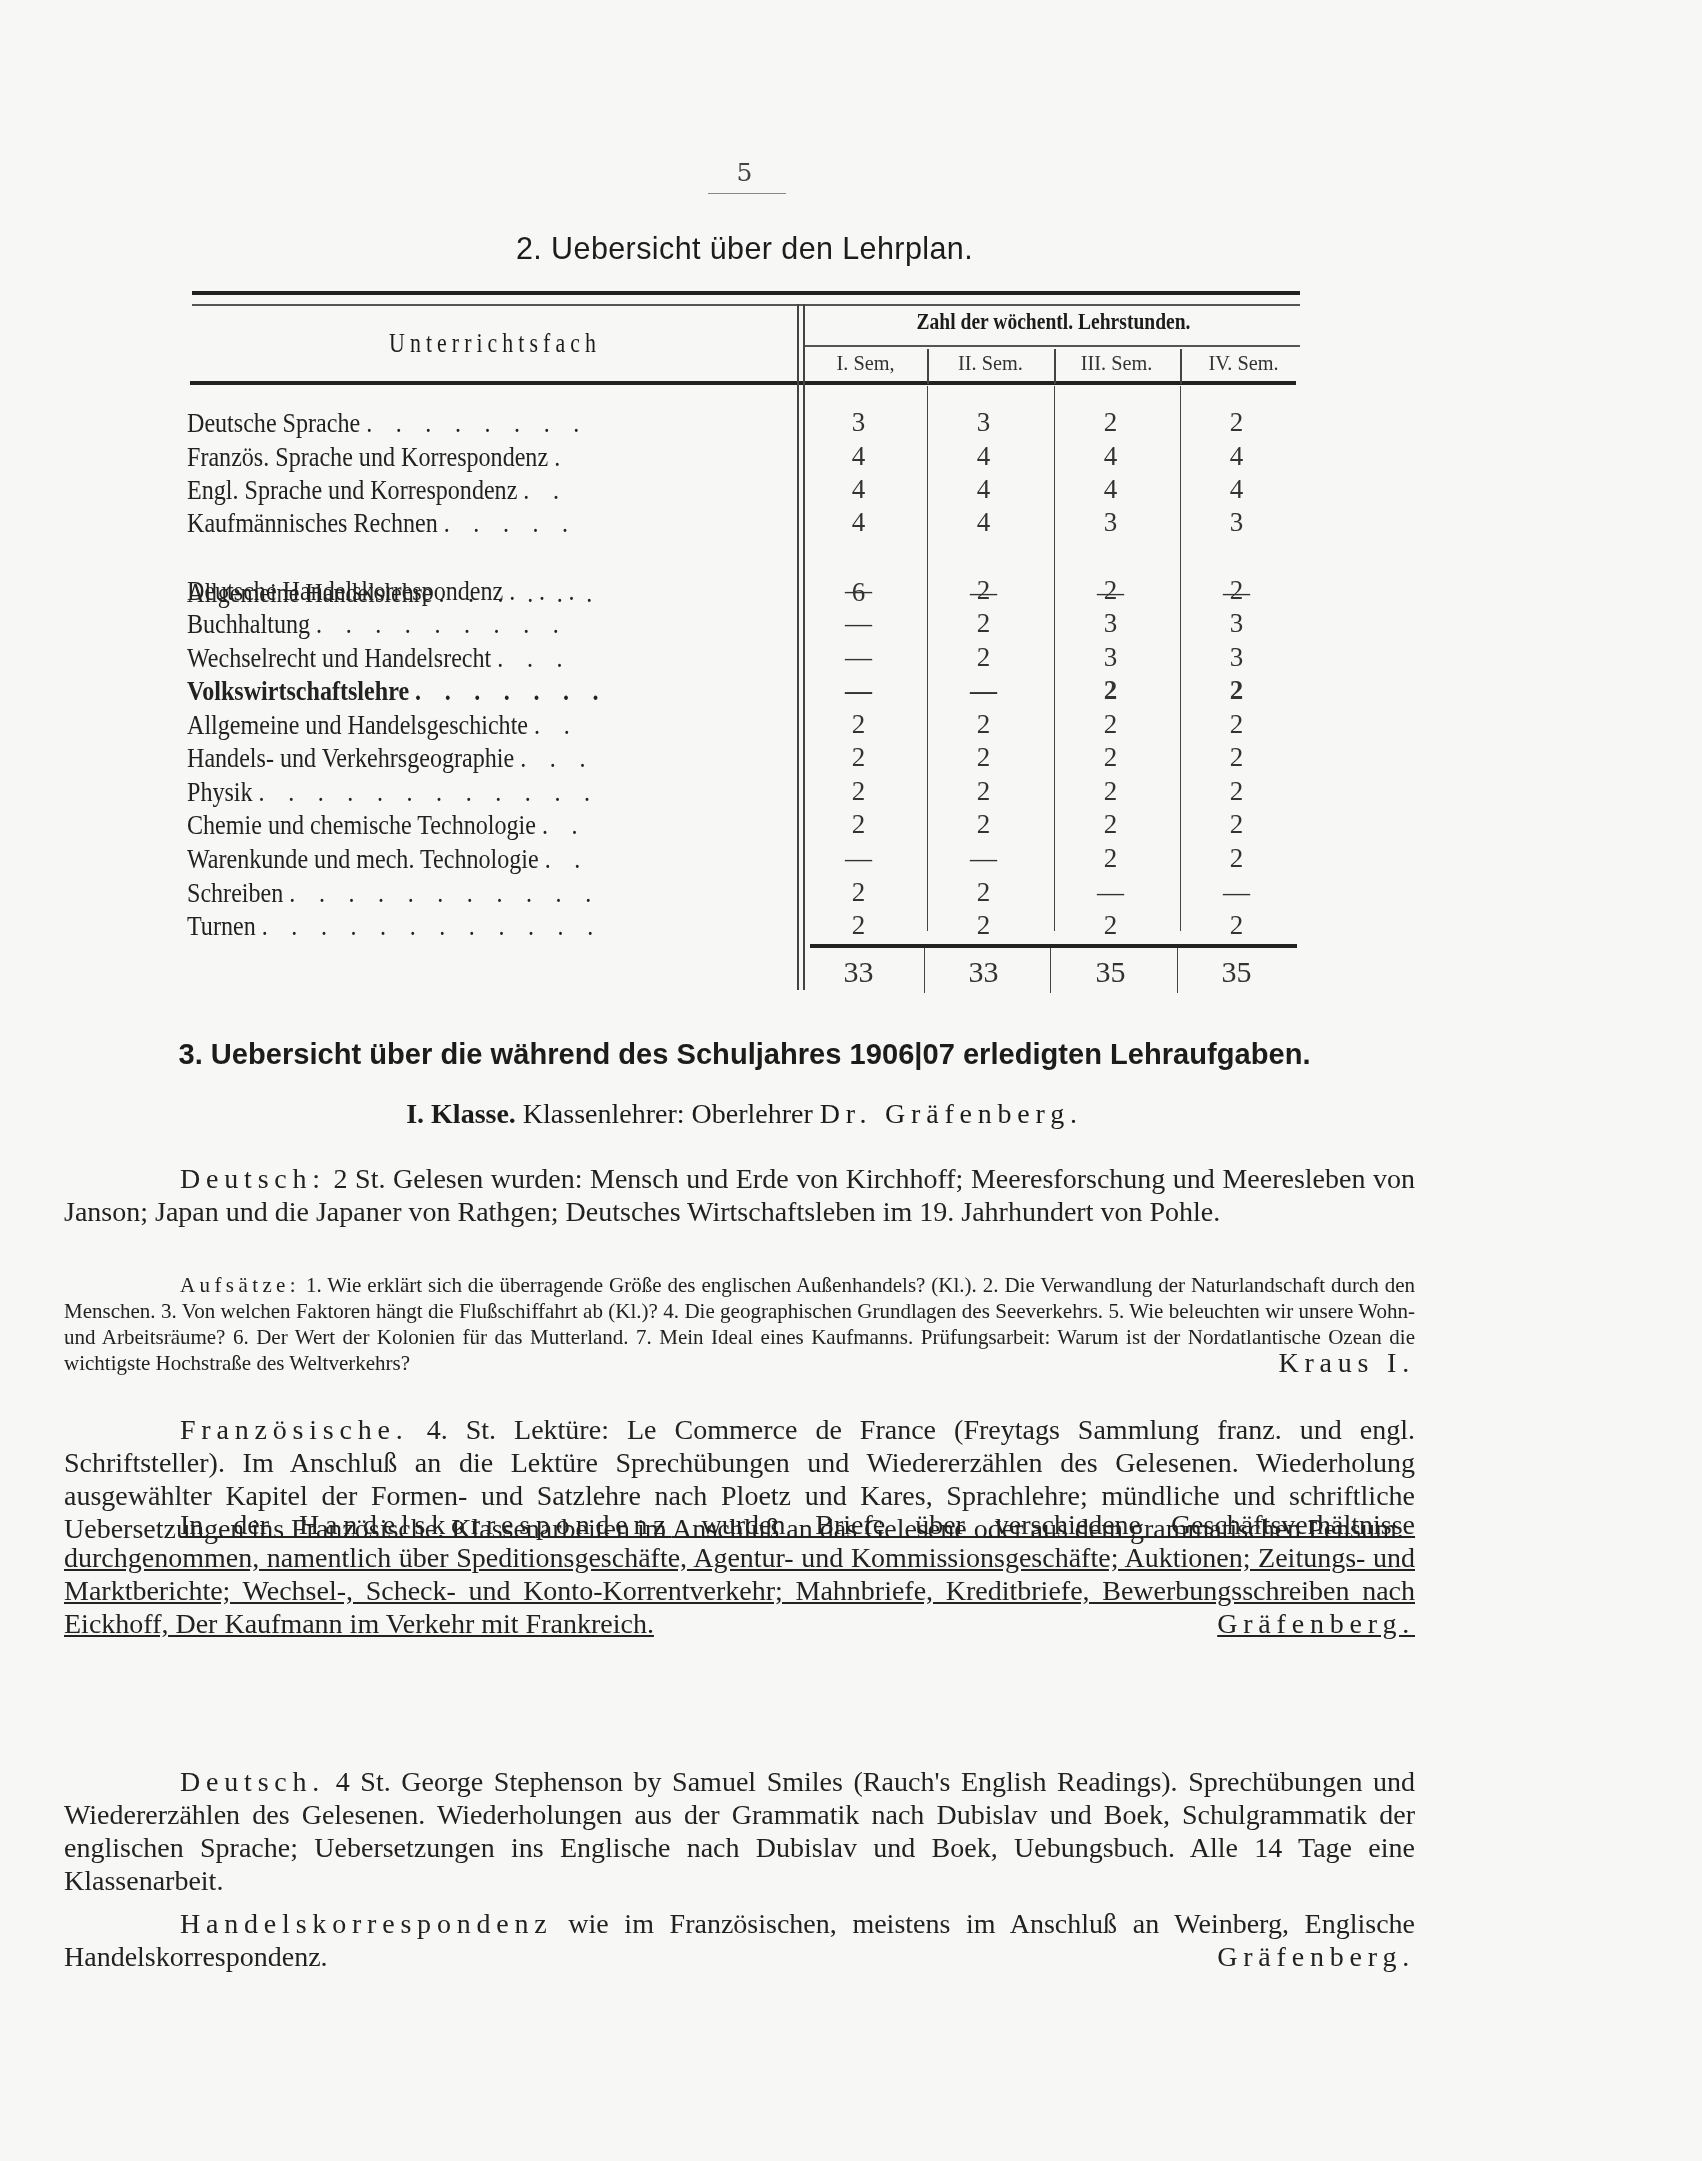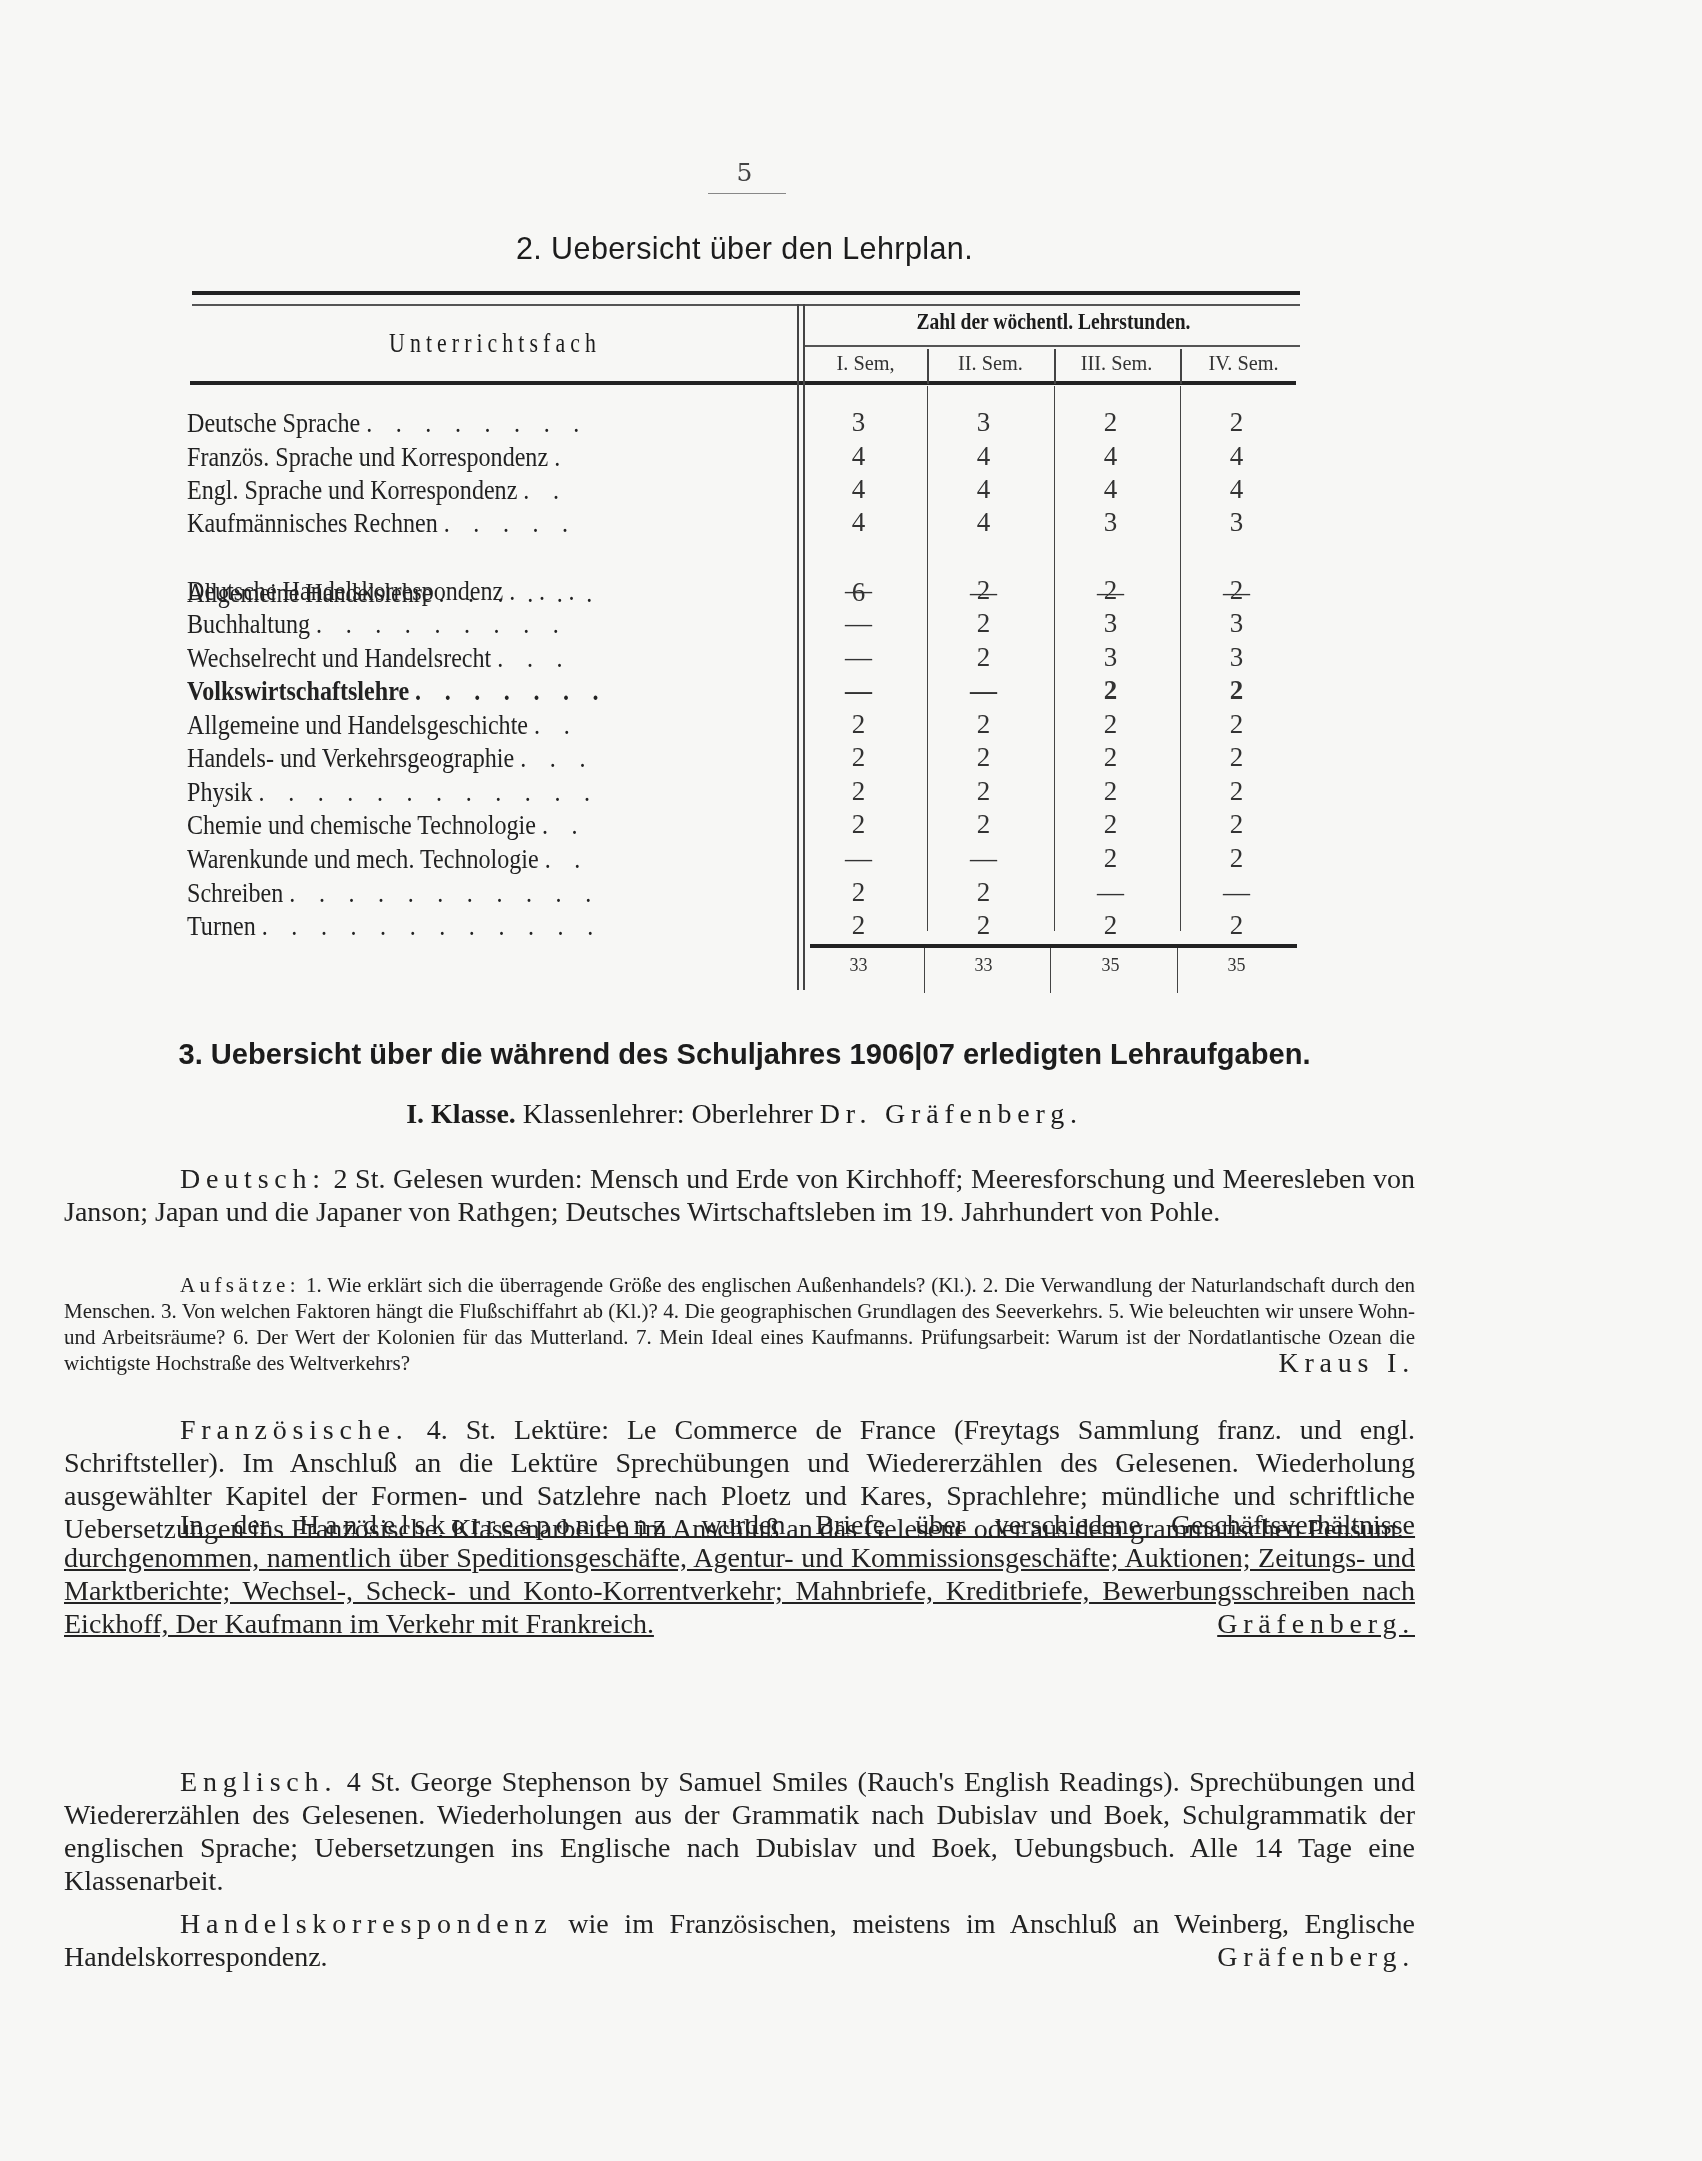--- a/index.html
+++ b/index.html
@@ -48,21 +48,21 @@
     position: absolute; left: 187px; width: 581px;
     font-family: "Liberation Serif", serif; font-size: 28px; color: #222;
     white-space: nowrap; overflow: hidden;
     transform: scaleX(0.86); transform-origin: left;
   }
   .cell-subject .dots { letter-spacing: 10.2px; }
   .cell-val {
     position: absolute; width: 123px; text-align: center;
     font-family: "Liberation Serif", serif; font-size: 27px; color: #333;
   }
-  .total-row .cell-val { font-size: 18px; }
+  .total-row .cell-val { font-size: 30px; }
 
   
   .h3 {
     left: 0; width: 1489px; top: 1037px; text-align: center;
     font-family: "Liberation Sans", sans-serif; font-weight: bold; font-size: 30px;
     transform: scaleX(0.97);
   }
   .klasse {
     left: 0; width: 1489px; top: 1098px; text-align: center;
     font-family: "Liberation Serif", serif; font-size: 28px;
@@ -264,21 +264,21 @@
 </div>
 
 <div class="abs para" style="top:1508px;text-decoration:underline;">
   <span class="indent"></span><span>In der</span>
   <span class="spaced">Handelskorrespondenz</span>
   <span>wurden Briefe über verschiedene Geschäftsverhältnisse durchgenommen, namentlich über Speditionsgeschäfte, Agentur- und Kommissionsgeschäfte; Auktionen; Zeitungs- und Marktberichte; Wechsel-, Scheck- und Konto-Korrentverkehr; Mahnbriefe, Kreditbriefe, Bewerbungsschreiben nach Eickhoff, Der Kaufmann im Verkehr mit Frankreich.</span>
   <div class="sig" style="margin-top:-33px;">Gräfenberg.</div>
 </div>
 
 <div class="abs para" style="top:1765px;">
-  <span class="indent"></span><span class="spaced">Englisch.</span>
+  <span class="indent"></span><span class="spaced">Deutsch.</span>
   <span>4 St. George Stephenson by Samuel Smiles (Rauch's English Readings). Sprechübungen und Wiedererzählen des Gelesenen. Wiederholungen aus der Grammatik nach Dubislav und Boek, Schulgrammatik der englischen Sprache; Uebersetzungen ins Englische nach Dubislav und Boek, Uebungsbuch. Alle 14 Tage eine Klassenarbeit.</span>
 </div>
 
 <div class="abs para" style="top:1907px;">
   <span class="indent"></span><span class="spaced">Handelskorrespondenz</span>
   <span>wie im Französischen, meistens im Anschluß an Weinberg, Englische Handelskorrespondenz.</span>
   <div class="sig" style="margin-top:-33px;">Gräfenberg.</div>
 </div>
 
 

